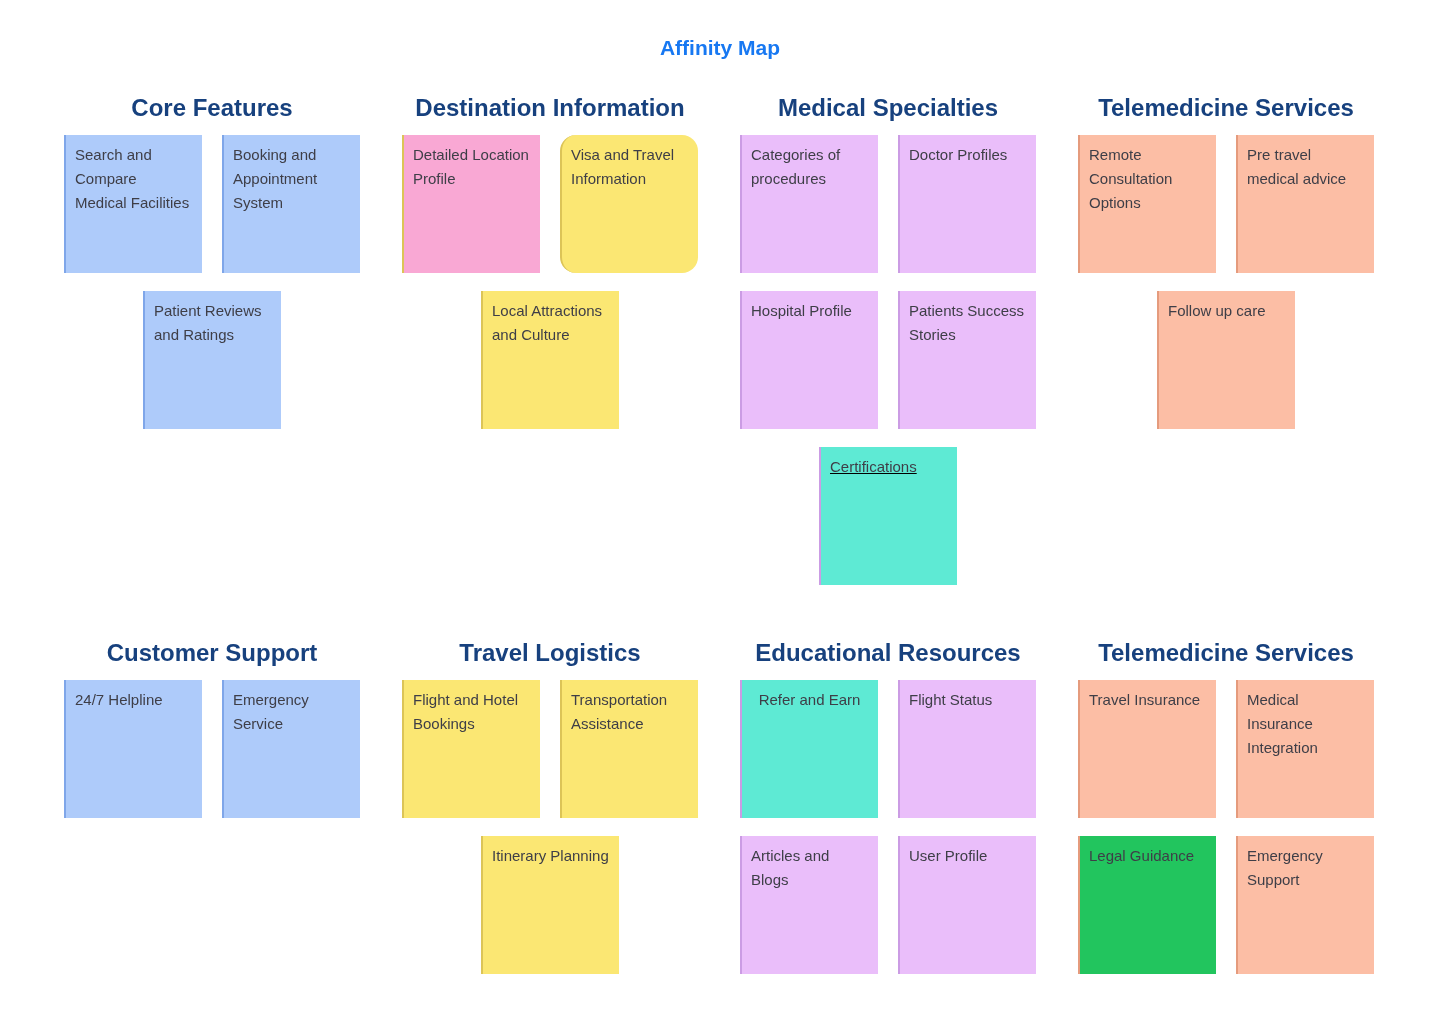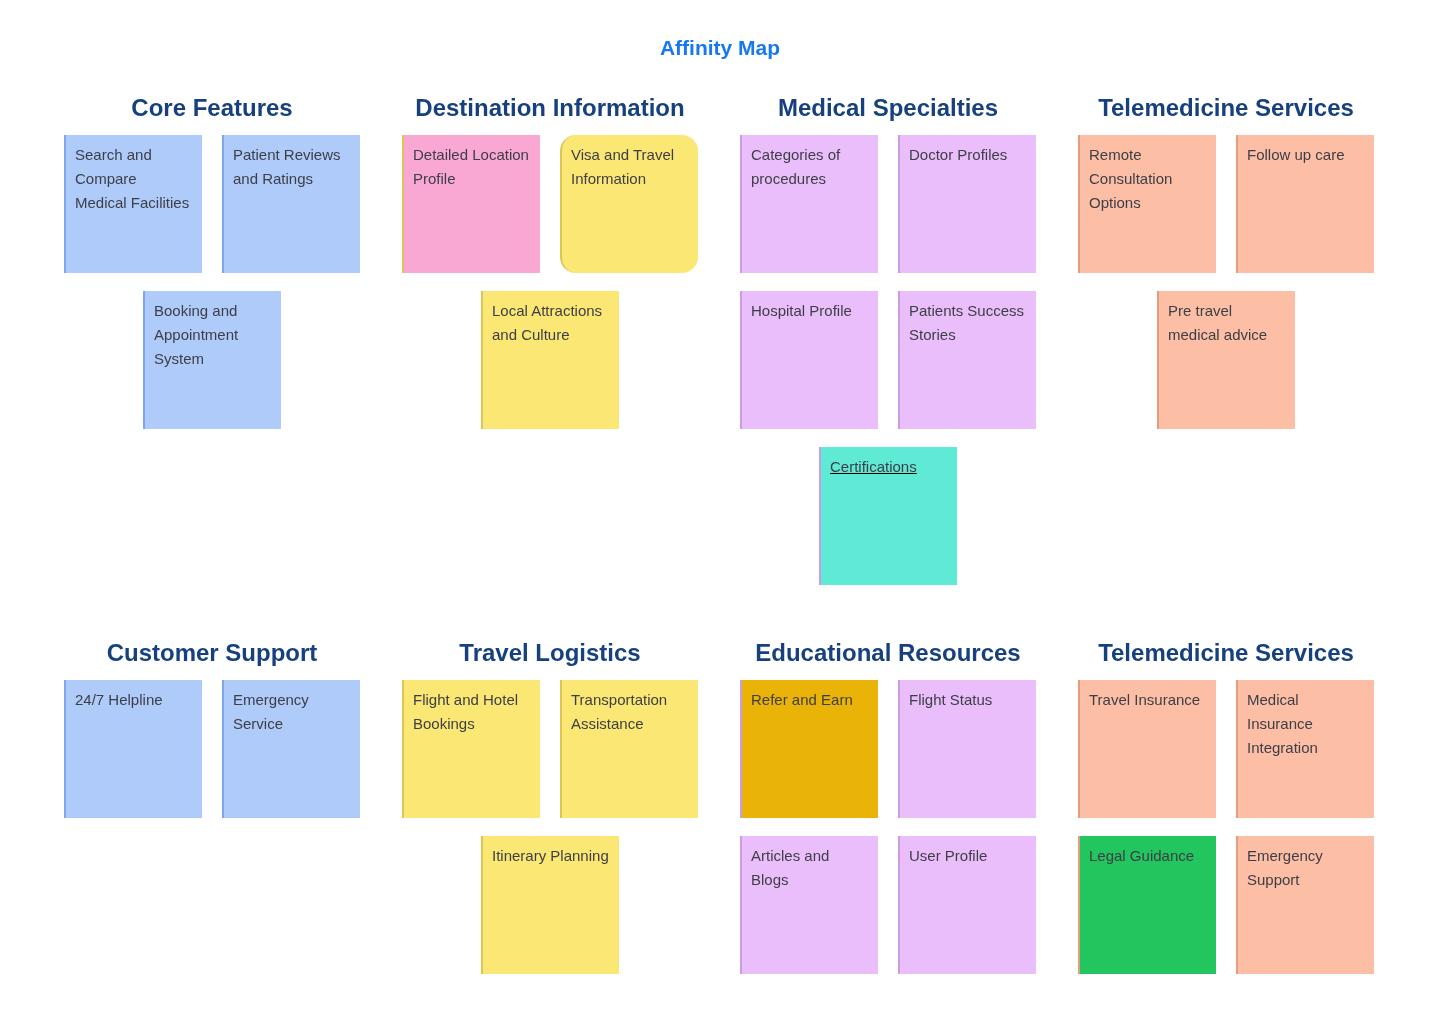--- a/index.html
+++ b/index.html
@@ -70,24 +70,24 @@
   <h1 class="page-title">Affinity Map</h1>
   <div id="groups-container">
       <div class="row row-1">
         <section class="group">
     <h2 class="group-title">Core Features</h2>
     <div class="notes">
             <div class="note" style="background: rgb(174, 203, 250); border-left-color: rgb(127, 166, 233);">
     <span class="note-text">Search and Compare Medical Facilities</span>
   </div>
             <div class="note" style="background: rgb(174, 203, 250); border-left-color: rgb(127, 166, 233);">
+    <span class="note-text">Booking and Appointment System</span>
+  </div>
+            <div class="note" style="background: rgb(174, 203, 250); border-left-color: rgb(127, 166, 233);">
     <span class="note-text">Patient Reviews and Ratings</span>
-  </div>
-            <div class="note" style="background: rgb(174, 203, 250); border-left-color: rgb(127, 166, 233);">
-    <span class="note-text">Booking and Appointment System</span>
   </div>
           </div>
   </section>
         <section class="group">
     <h2 class="group-title">Destination Information</h2>
     <div class="notes">
             <div class="note" style="background: #f9a8d4; border-left-color: rgb(220, 196, 87);">
     <span class="note-text">Detailed Location Profile</span>
   </div>
             <div class="note" style="background: rgb(251, 231, 115); border-left-color: rgb(220, 196, 87); border-radius: 16px;">
@@ -118,24 +118,24 @@
   </div>
           </div>
   </section>
         <section class="group">
     <h2 class="group-title">Telemedicine Services</h2>
     <div class="notes">
             <div class="note" style="background: rgb(252, 190, 165); border-left-color: rgb(229, 155, 125);">
     <span class="note-text">Remote Consultation Options</span>
   </div>
             <div class="note" style="background: rgb(252, 190, 165); border-left-color: rgb(229, 155, 125);">
+    <span class="note-text">Pre travel medical advice</span>
+  </div>
+            <div class="note" style="background: rgb(252, 190, 165); border-left-color: rgb(229, 155, 125);">
     <span class="note-text">Follow up care</span>
-  </div>
-            <div class="note" style="background: rgb(252, 190, 165); border-left-color: rgb(229, 155, 125);">
-    <span class="note-text">Pre travel medical advice</span>
   </div>
           </div>
   </section>
       </div>
       <div class="row row-2">
         <section class="group">
     <h2 class="group-title">Customer Support</h2>
     <div class="notes">
             <div class="note" style="background: rgb(174, 203, 250); border-left-color: rgb(127, 166, 233);">
     <span class="note-text">24/7 Helpline</span>
@@ -155,21 +155,21 @@
     <span class="note-text">Transportation Assistance</span>
   </div>
             <div class="note" style="background: rgb(251, 231, 115); border-left-color: rgb(220, 196, 87);">
     <span class="note-text">Itinerary Planning</span>
   </div>
           </div>
   </section>
         <section class="group">
     <h2 class="group-title">Educational Resources</h2>
     <div class="notes">
-            <div class="note" style="background: #eab308; border-left-color: rgb(203, 156, 228);">
+            <div class="note" style="background: #5eead4; border-left-color: rgb(203, 156, 228); text-align: center;">
     <span class="note-text">Refer and Earn</span>
   </div>
             <div class="note" style="background: rgb(234, 190, 250); border-left-color: rgb(203, 156, 228);">
     <span class="note-text">Flight Status</span>
   </div>
             <div class="note" style="background: rgb(234, 190, 250); border-left-color: rgb(203, 156, 228);">
     <span class="note-text">Articles and Blogs</span>
   </div>
             <div class="note" style="background: rgb(234, 190, 250); border-left-color: rgb(203, 156, 228);">
     <span class="note-text">User Profile</span>

